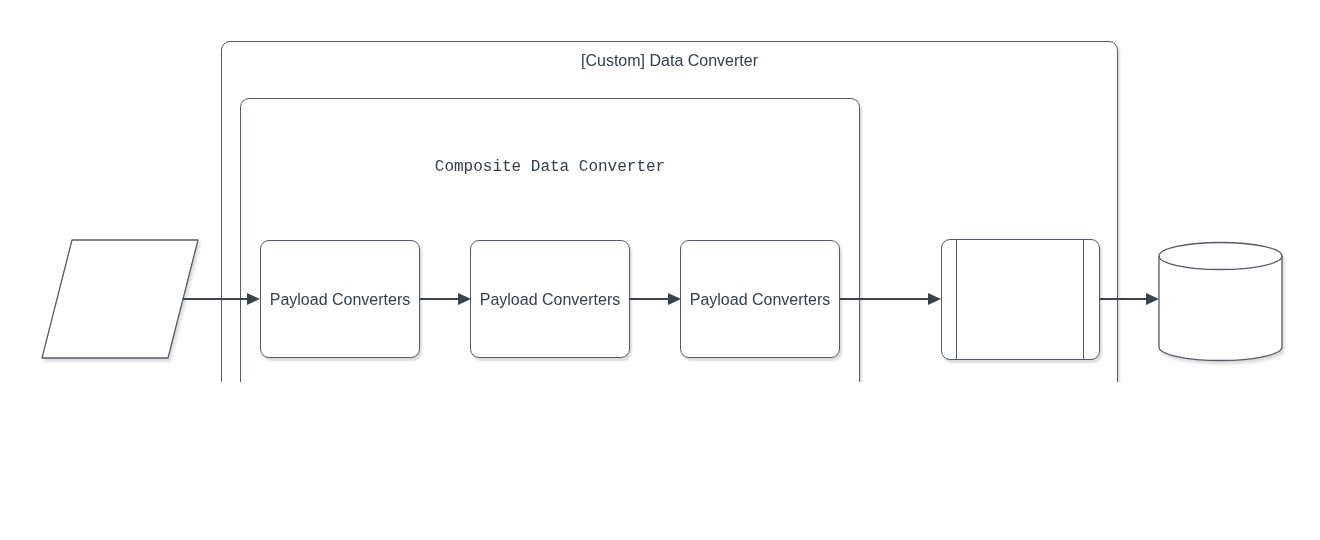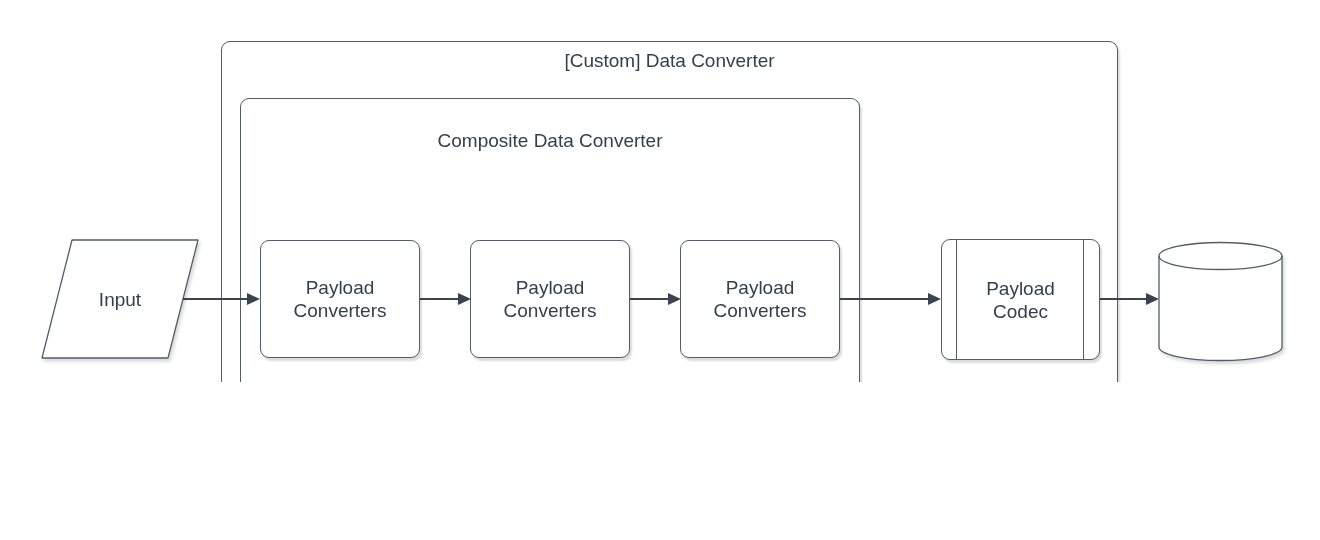--- a/index.html
+++ b/index.html
@@ -14,21 +14,21 @@
     background: var(--color-background);
     font-family: "Liberation Sans", sans-serif;
   }
   .canvas {
     position: relative;
     width: 1320px;
     height: 382px;
     background: var(--color-background);
     overflow: hidden;
     color: var(--color-text);
-    font-size: 19px;
+    font-size: 16px;
     line-height: 23px;
     border-radius: 10px;
   }
   .node-box {
     position: absolute;
     box-sizing: border-box;
     background: var(--color-background);
     border: 1px solid var(--color-stroke);
     border-radius: 9px;
     box-shadow: 2px 3px 2px rgba(0,0,0,0.14);
@@ -134,24 +134,22 @@
       <line class="arrow-line" x1="840" y1="299" x2="928" y2="299"></line>
       <polygon class="arrow-head" points="941,299 928,293 928,305"></polygon>
     </g>
     <g>
       <line class="arrow-line" x1="1100" y1="299" x2="1146" y2="299"></line>
       <polygon class="arrow-head" points="1159,299 1146,293 1146,305"></polygon>
     </g>
   </svg>
 
   <div class="title-label" style="left:221px; top:49px; width:897px;">[Custom] Data Converter</div>
-  <div class="title-label" style="left:240px; top:129px; width:620px;">Composite Data Converter</div>
+  <div class="title-label" style="left:240px; top:156px; width:620px;font-family:Liberation Mono, monospace;">Composite Data Converter</div>
 
-  <div class="label" style="left:58px; top:240px; width:124px; height:118px;">Input</div>
 
   <div class="label" style="left:265px; top:240px; width:150px; height:118px;">Payload Converters</div>
   <div class="label" style="left:475px; top:240px; width:150px; height:118px;">Payload Converters</div>
   <div class="label" style="left:685px; top:240px; width:150px; height:118px;">Payload Converters</div>
 
-  <div class="label" style="left:961px; top:239px; width:119px; height:121px;">Payload Codec</div>
 
 
 </div>
 
 </body></html>

